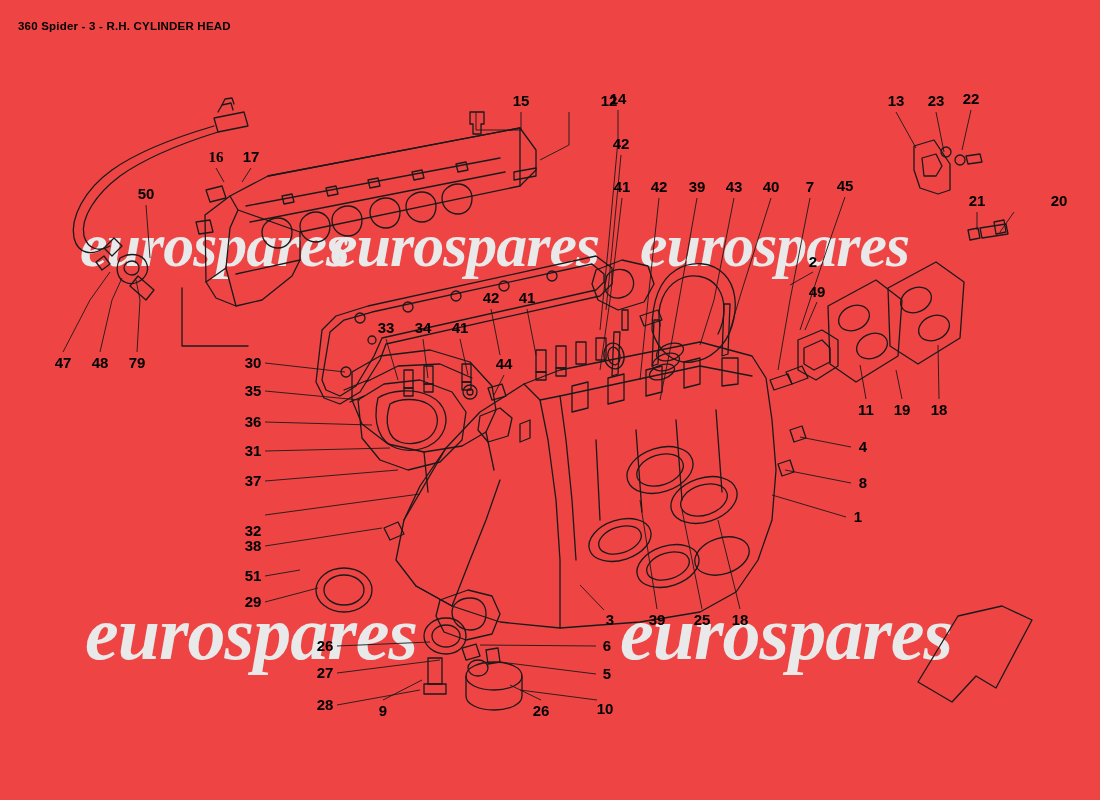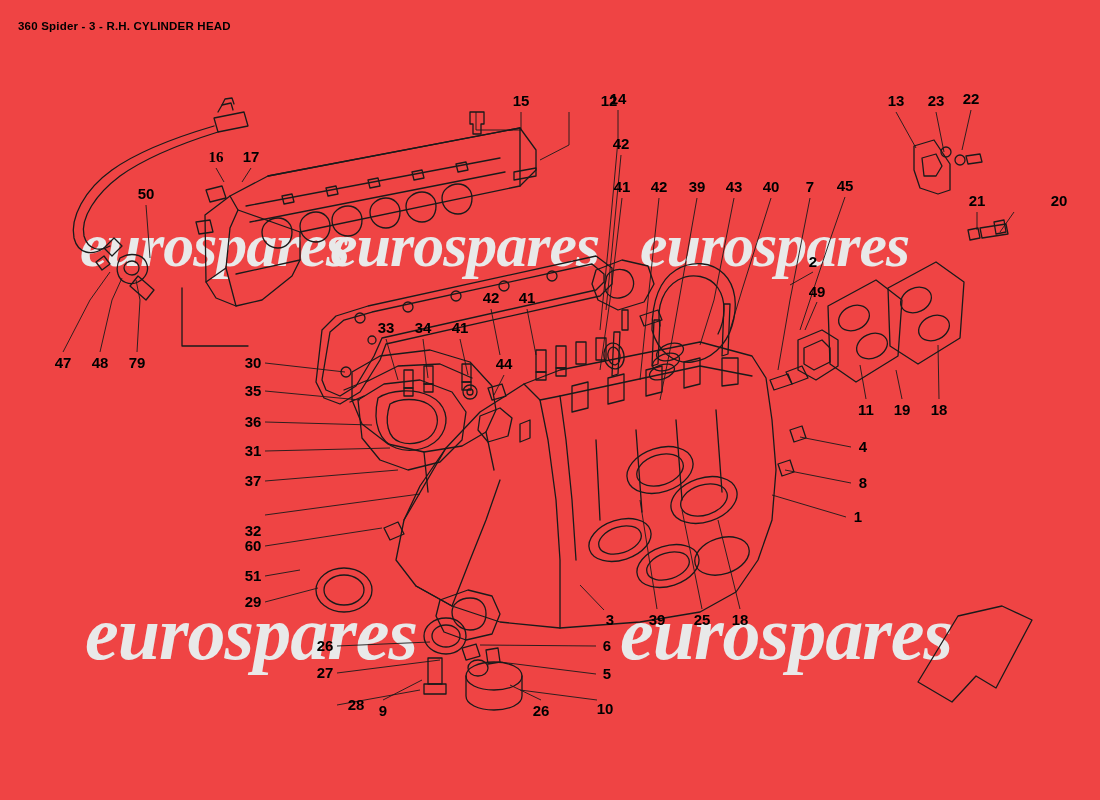--- a/index.html
+++ b/index.html
@@ -381,30 +381,30 @@
       <div class="callout" style="left: 253px; top: 422px;">36</div>
       <div class="callout" style="left: 866px; top: 410px;">11</div>
       <div class="callout" style="left: 902px; top: 410px;">19</div>
       <div class="callout" style="left: 939px; top: 410px;">18</div>
       <div class="callout" style="left: 253px; top: 451px;">31</div>
       <div class="callout" style="left: 863px; top: 447px;">4</div>
       <div class="callout" style="left: 253px; top: 481px;">37</div>
       <div class="callout" style="left: 863px; top: 483px;">8</div>
       <div class="callout" style="left: 253px; top: 515px; margin-top: 16px;">32</div>
       <div class="callout" style="left: 858px; top: 517px;">1</div>
-      <div class="callout" style="left: 253px; top: 546px;">60</div>
+      <div class="callout" style="left: 253px; top: 546px;">38</div>
       <div class="callout" style="left: 253px; top: 576px;">51</div>
       <div class="callout" style="left: 253px; top: 602px;">29</div>
       <div class="callout" style="left: 657px; top: 620px;">39</div>
       <div class="callout" style="left: 702px; top: 620px;">25</div>
       <div class="callout" style="left: 740px; top: 620px;">18</div>
       <div class="callout" style="left: 610px; top: 620px;">3</div>
       <div class="callout" style="left: 325px; top: 646px;">26</div>
       <div class="callout" style="left: 607px; top: 646px;">6</div>
       <div class="callout" style="left: 325px; top: 673px;">27</div>
       <div class="callout" style="left: 607px; top: 674px;">5</div>
-      <div class="callout" style="left: 325px; top: 705px; margin-left: 31px;">28</div>
+      <div class="callout" style="left: 325px; top: 705px;">28</div>
       <div class="callout" style="left: 383px; top: 711px;">9</div>
       <div class="callout" style="left: 541px; top: 711px;">26</div>
       <div class="callout" style="left: 605px; top: 709px;">10</div>
     </div>
 
 </div>
 
 </body></html>

